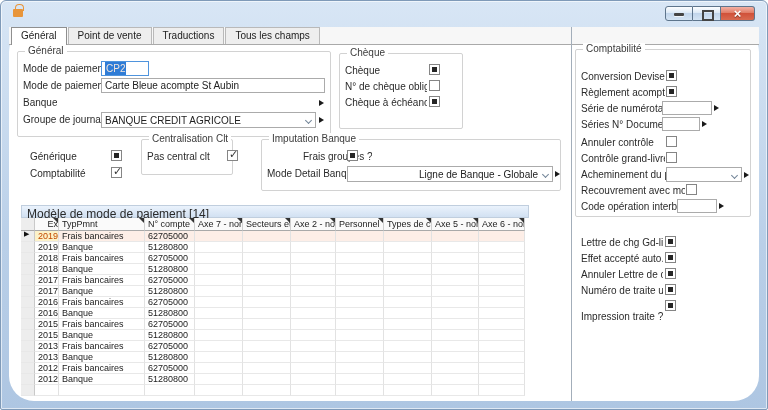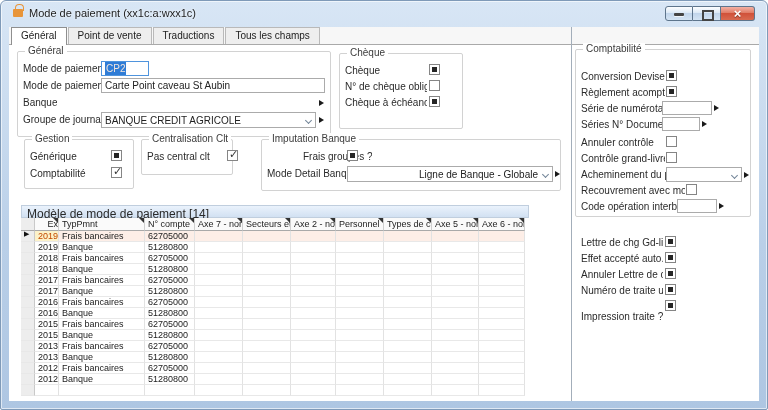--- a/index.html
+++ b/index.html
@@ -26,21 +26,21 @@
   .winbtn.close { border-left:none; border-radius:0 3px 3px 0; width:34px;
             background:linear-gradient(#f3b1a4,#e07c66 45%,#cf5038 46%,#d96a50); }
   .winbtn.min::after { content:""; position:absolute; left:8px; right:8px; bottom:4px; height:3px;
             background:#444; border-radius:1px; box-shadow:0 1px 0 rgba(255,255,255,.7); }
   .winbtn.max::after { content:""; position:absolute; left:9px; top:3px; width:8px; height:7px;
             border:2px solid #444; }
   .winbtn.close::after { content:"×"; position:absolute; left:0; right:0; top:-1px; text-align:center;
             color:#fff; font-size:13px; font-weight:bold; text-shadow:0 1px 1px rgba(0,0,0,.4); }
 
   
-  .content { position:absolute; left:8px; top:26px; width:750px; height:374px; background:#fff; }
+  .content { position:absolute; left:8px; top:26px; width:750px; height:374px; background:#fff;border-radius:25px; }
 
   .tabstrip { position:absolute; left:0; top:0; width:750px; height:18px; background:#f7f7f7;
               border-bottom:1px solid #a9a9a9; display:flex; align-items:flex-end; padding-left:2px; }
   .tab { font-size:10px; color:#222; padding:2px 9px 3px 9px; border:1px solid #b9b9b9; border-bottom:none;
          margin-right:1px; cursor:pointer; background:#eee; height:17px; }
   .tab.sel { background:#fff; border-color:#8f8f8f; height:18px; margin-bottom:-1px; z-index:2; }
 
   .groupbox { position:absolute; border:1px solid #d2d2d2; border-radius:2px; }
   .gb-caption { position:absolute; top:-7px; left:7px; background:#fff; padding:0 3px;
                 font-size:10px; color:#3c3c3c; white-space:nowrap; }
@@ -90,21 +90,20 @@
 
   .vdivider { position:absolute; left:562px; top:0; width:1px; height:374px; background:#a3aeba; }
 </style>
 </head>
 <body>
 
 <div id="win">
 
   <div class="titlebar">
     <span class="lock"></span>
-    <span class="title-text">Mode de paiement (xx1c:a:wxx1c)</span>
     <div class="winbtns">
       <div class="winbtn min"></div>
       <div class="winbtn max"></div>
       <div class="winbtn close"></div>
     </div>
   </div>
 
   <div class="content">
 
     <div class="tabstrip">
@@ -113,40 +112,37 @@
       <div class="tab">Traductions</div>
       <div class="tab">Tous les champs</div>
     </div>
 
     <div class="groupbox" style="left:8px; top:24px; width:314px; height:86px;">
       <span class="gb-caption">Général</span>
     </div>
     <span class="lbl" style="left:14px; top:36px;">Mode de paiement</span>
     <div class="tinput focus" style="left:92px; top:34px; width:48px;"><span class="seltext">CP2</span></div>
     <span class="lbl" style="left:14px; top:53px;">Mode de paiement</span>
-    <div class="tinput" style="left:92px; top:51px; width:224px;">Carte Point caveau St Aubin</div>
+    <div class="tinput" style="left:92px; top:51px; width:224px;">Carte Bleue acompte St Aubin</div>
     <span class="lbl" style="left:14px; top:70px;">Banque</span>
     <span class="goarrow" style="left:310px; top:73px;"></span>
     <span class="lbl" style="left:14px; top:87px;">Groupe de journaux</span>
     <div class="dropdown" style="left:92px; top:85px; width:215px;"><span>BANQUE CREDIT AGRICOLE</span><span class="chev"></span></div>
     <span class="goarrow" style="left:310px; top:90px;"></span>
 
     <div class="groupbox" style="left:330px; top:26px; width:124px; height:76px;">
       <span class="gb-caption">Chèque</span>
     </div>
     <span class="lbl" style="left:336px; top:38px; max-width:82px;">Chèque</span>
     <span class="cb filled" style="left:420px; top:37px;"></span>
     <span class="lbl" style="left:336px; top:54px; max-width:82px;">N° de chèque obligatoire</span>
     <span class="cb empty" style="left:420px; top:53px;"></span>
     <span class="lbl" style="left:336px; top:70px; max-width:82px;">Chèque à échéance</span>
     <span class="cb filled" style="left:420px; top:69px;"></span>
 
-    <div class="groupbox" style="left:15px; top:112px; width:110px; height:50px;">
-      <span class="gb-caption">Gestion</span>
-    </div>
     <span class="lbl" style="left:21px; top:124px;">Générique</span>
     <span class="cb filled" style="left:102px; top:123px;"></span>
     <span class="lbl" style="left:21px; top:141px;">Comptabilité</span>
     <span class="cb checked" style="left:102px; top:140px;"></span>
 
     <div class="groupbox" style="left:132px; top:112px; width:92px; height:36px;">
       <span class="gb-caption">Centralisation Clt</span>
     </div>
     <span class="lbl" style="left:138px; top:124px;">Pas central clt</span>
     <span class="cb checked" style="left:218px; top:123px;"></span>

